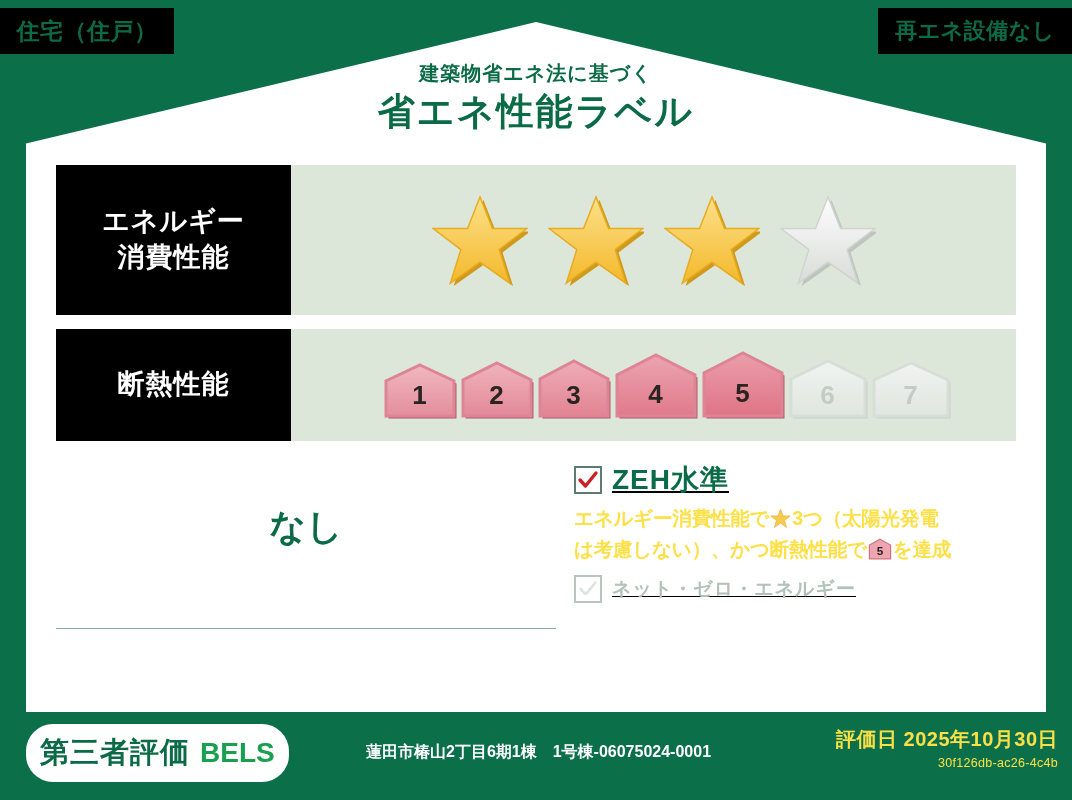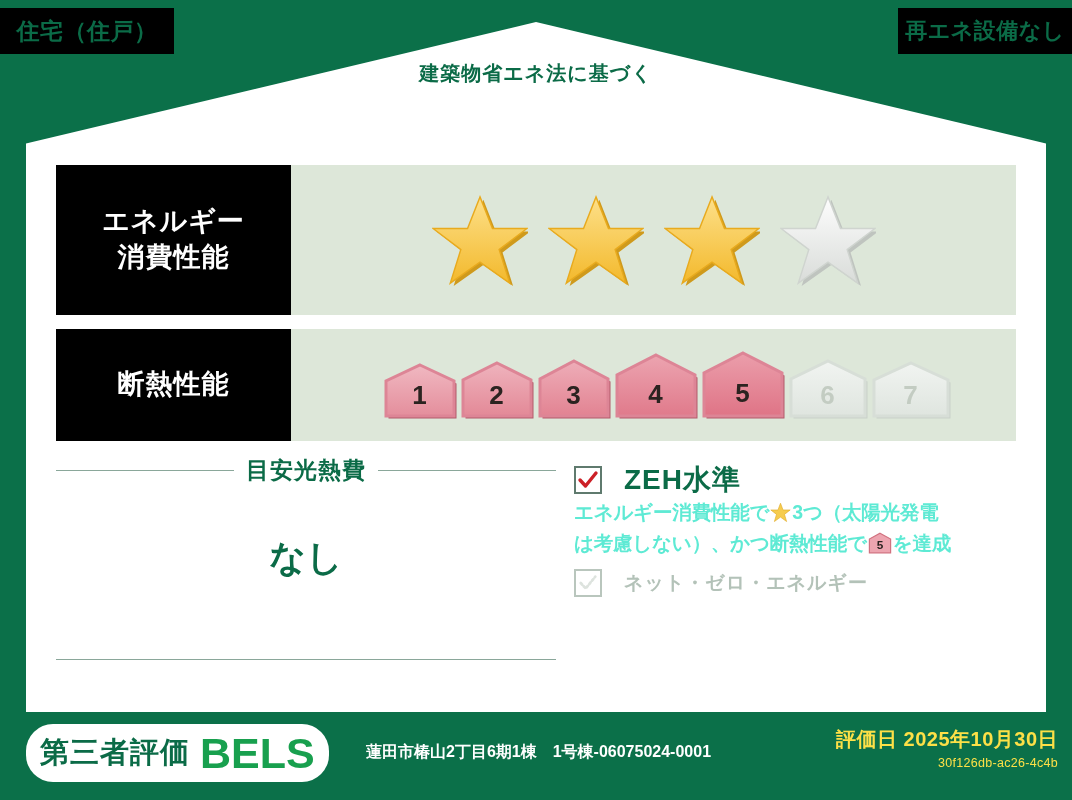--- a/index.html
+++ b/index.html
@@ -17,21 +17,21 @@
     background: #000000;
     color: #0b6b47;
     font-weight: bold;
     display: flex;
     align-items: center;
     justify-content: center;
     letter-spacing: 0.5px;
     z-index: 40;
   }
   #badge-left  { left: 0px;  width: 174px; height: 46px; font-size: 23px; }
-  #badge-right { right: 0px; width: 174px; height: 46px; font-size: 22px; }
+  #badge-right { right: 0px; width: 194px; height: 46px; font-size: 22px; }
 
   
   #house {
     position: absolute;
     left: 26px; top: 22px;
     width: 1020px; height: 690px;
     background: #ffffff;
     -webkit-clip-path: polygon(0% 17.6%, 50% 0%, 100% 17.6%, 100% 100%, 0% 100%);
     clip-path: polygon(0% 17.6%, 50% 0%, 100% 17.6%, 100% 100%, 0% 100%);
     z-index: 10;
@@ -128,39 +128,40 @@
     font-weight: bold;
     margin-top: 48px;
   }
   #cost-bottom-rule {
     height: 1px;
     background: #8aa79a;
     margin-top: 76px;
   }
 
   
-  .zeh-line { display: flex; align-items: center; gap: 22px; }
+  .zeh-line { display: flex; align-items: center; gap: 10px; text-decoration: underline; }
   .chk {
     width: 28px; height: 28px;
     border: 2px solid #5f7a6e;
     background: #ffffff;
     display: flex; align-items: center; justify-content: center;
     flex: 0 0 28px;
   }
   .chk.faint { border-color: #b9c6bd; }
   #zeh-title {
     color: #0b6b47;
     font-size: 28px;
     font-weight: bold;
     letter-spacing: 1px;
   }
   #zeh-desc {
+    margin-top: 6px;
     font-size: 19.5px;
     line-height: 1.38;
-    color: #5eead4;
+    color: #fde047;
     font-weight: bold;
     letter-spacing: -0.2px;
   }
   .inline-ico { display: inline-block; vertical-align: -4px; margin: 0 1px; }
   #nze-line { margin-top: 8px; }
   #nze-label {
     color: #b3c2b8;
     font-size: 19px;
     font-weight: bold;
     letter-spacing: 1px;
@@ -180,21 +181,21 @@
     left: 26px; top: 12px;
     height: 58px;
     background: #ffffff;
     display: flex;
     align-items: center;
     padding: 0 14px;
     gap: 10px;
     border-radius: 27px;
   }
   #bels-jp  { color: #0b6b47; font-size: 29px; font-weight: bold; letter-spacing: 1px; }
-  #bels-en  { color: #18a04e; font-size: 43px; font-weight: bold; letter-spacing: 0px; }
+  #bels-en  { color: #18a04e; font-size: 28px; font-weight: bold; letter-spacing: 0px; }
   #footer-address {
     position: absolute;
     left: 366px; top: 30px;
     color: #ffffff;
     font-size: 16px;
     font-weight: bold;
     white-space: pre;
   }
   #footer-right {
     position: absolute;
@@ -212,20 +213,21 @@
   <span>住宅（住戸）</span>
 </div>
 <div class="corner-badge" id="badge-right">
   <span>再エネ設備なし</span>
 </div>
 
 <div id="house"></div>
 
 <div id="title-block">
   <div id="title-sub">建築物省エネ法に基づく</div>
+  <div id="title-main">省エネ性能ラベル</div>
 </div>
 
 <div id="content">
 
   <div class="perf-row" id="row-energy">
     <div class="perf-label">
       <span>エネルギー</span>
       <span>消費性能</span>
     </div>
     <div class="perf-value">
@@ -371,23 +373,20 @@
             </svg>
             <span class="hnum" style="bottom: 8px;">7</span>
           </div>
         </div>
     </div>
   </div>
 
   <div id="lower">
 
     <div id="lower-left">
-      <div class="rule-heading">
-        <span>目安光熱費</span>
-      </div>
       <div id="cost-value">なし</div>
       <div id="cost-bottom-rule"></div>
     </div>
 
     <div id="lower-right">
       <div class="zeh-line">
         <span class="chk">
           <svg width="22" height="22" viewBox="0 0 22 22">
             <path d="M3 11 L8.5 17 L19 4" stroke="#cc2027" stroke-width="3.4" fill="none" stroke-linecap="round" stroke-linejoin="round"></path>
           </svg>

